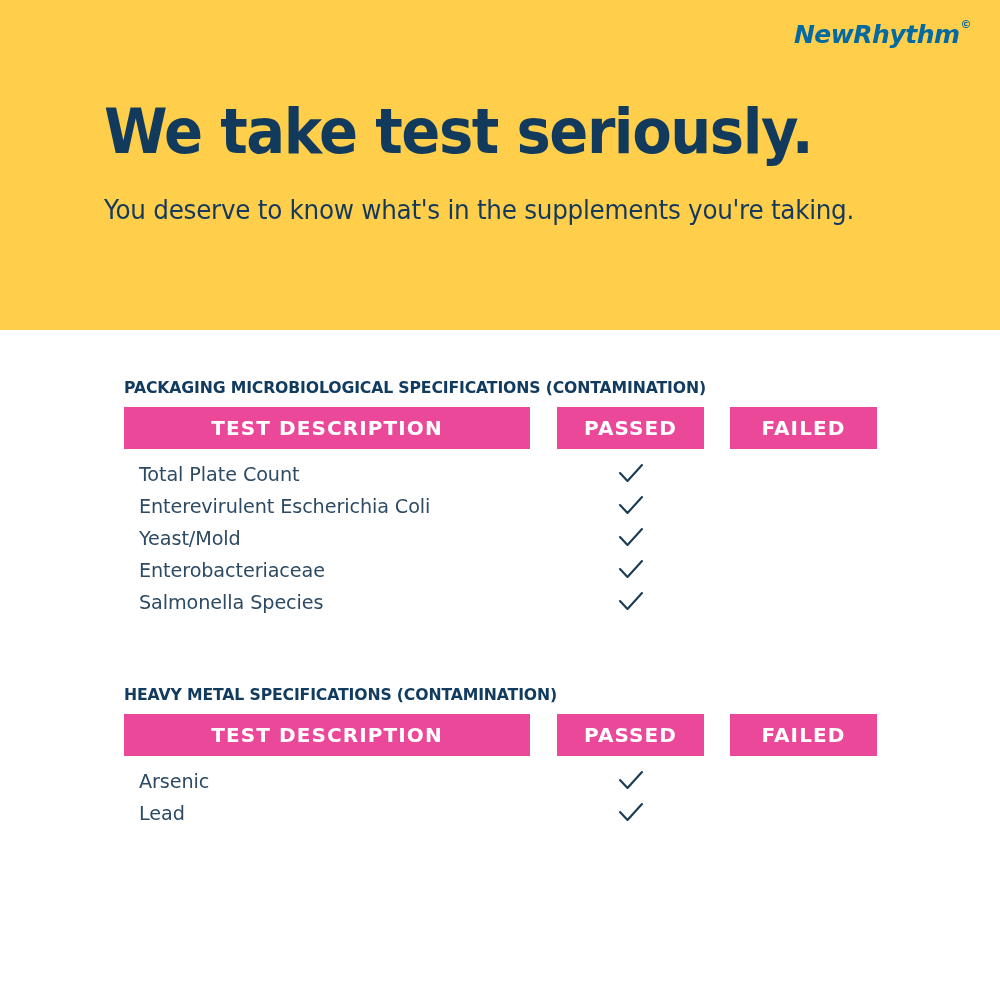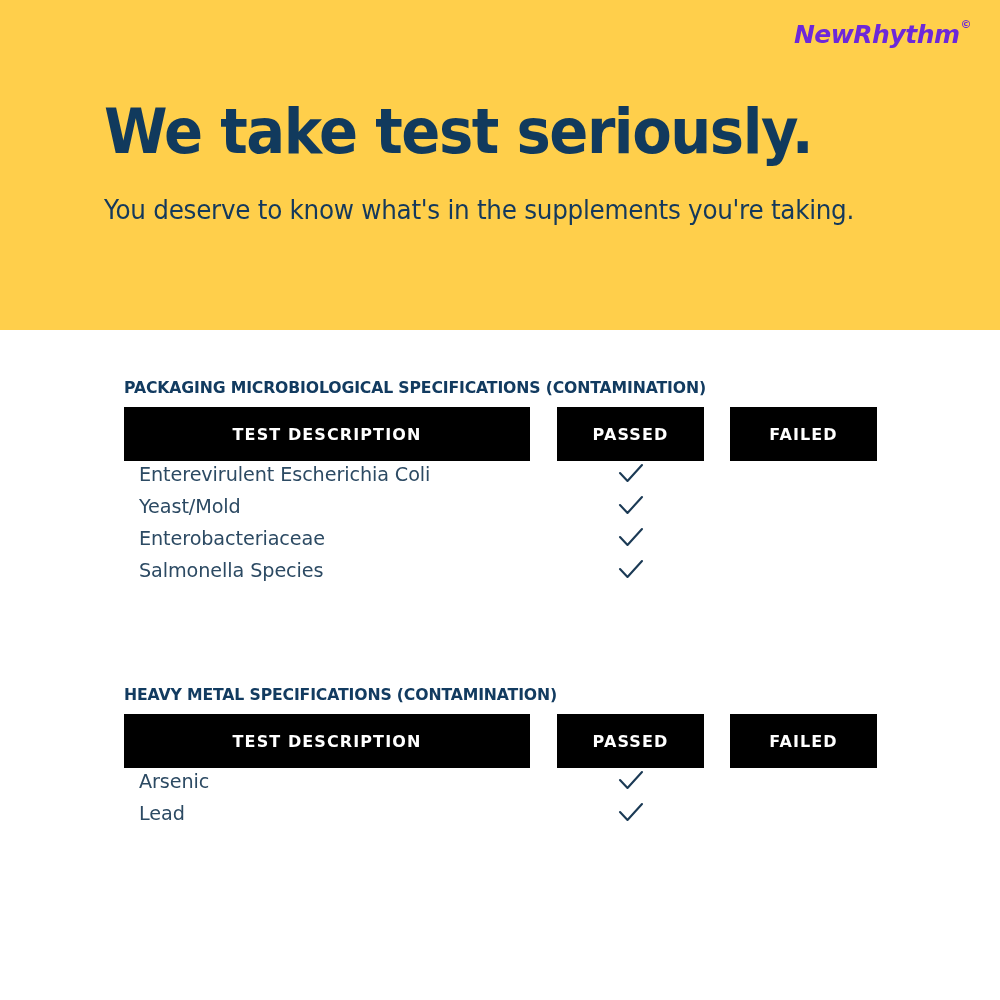--- a/index.html
+++ b/index.html
@@ -27,21 +27,21 @@
   }
   .brand-logo {
     position: absolute;
     right: 30px;
     top: 20px;
     font-family: "DejaVu Sans", sans-serif;
     font-style: italic;
     font-weight: 600;
     font-size: 25px;
     letter-spacing: -0.5px;
-    color: #6d28d9;
+    color: #0369a1;
     white-space: nowrap;
     user-select: none;
   }
   .brand-logo .copyright {
     font-size: 11px;
     font-style: normal;
     vertical-align: super;
     position: relative;
     top: -6px;
     left: 1px;
@@ -112,26 +112,26 @@
   .table-head {
     position: absolute;
     left: 0;
     top: 29px;
     width: 1000px;
     height: 42px;
   }
   .head-cell {
     position: absolute;
     top: 0;
-    height: 54px;
-    background: #000000;
+    height: 42px;
+    background: #ec4899;
     color: #ffffff;
     font-family: "DejaVu Sans", sans-serif;
     font-weight: bold;
-    font-size: 16px;
+    font-size: 20px;
     letter-spacing: 1.1px;
     display: flex;
     align-items: center;
     justify-content: center;
     box-sizing: border-box;
     user-select: none;
   }
   .head-cell.desc   { left: 124px; width: 406px; }
   .head-cell.passed { left: 557px; width: 147px; }
   .head-cell.failed { left: 730px; width: 147px; }
@@ -196,20 +196,35 @@
     <div class="section-title">PACKAGING MICROBIOLOGICAL SPECIFICATIONS (CONTAMINATION)</div>
 
     <div class="table-head">
       <div class="head-cell desc">TEST DESCRIPTION</div>
       <div class="head-cell passed">PASSED</div>
       <div class="head-cell failed">FAILED</div>
     </div>
 
     <div class="table-body">
 
+      <div class="row">
+        <div class="row-label">Total Plate Count</div>
+        <div class="row-check passed">
+          <span>
+            <svg width="26" height="22" viewBox="0 0 26 22">
+                <path d="M2 10 L9.5 18 L24 2" fill="none" stroke="#1b3a55" stroke-width="2.1" stroke-linecap="round" stroke-linejoin="round"></path>
+              </svg>
+          </span>
+        </div>
+        <div class="row-check failed empty">
+          <svg width="26" height="22" viewBox="0 0 26 22">
+              <path d="M2 10 L9.5 18 L24 2" fill="none" stroke="#1b3a55" stroke-width="2.1"></path>
+            </svg>
+        </div>
+      </div>
 
       <div class="row">
         <div class="row-label">Enterevirulent Escherichia Coli</div>
         <div class="row-check passed">
           <span>
             <svg width="26" height="22" viewBox="0 0 26 22">
                 <path d="M2 10 L9.5 18 L24 2" fill="none" stroke="#1b3a55" stroke-width="2.1" stroke-linecap="round" stroke-linejoin="round"></path>
               </svg>
           </span>
         </div>

